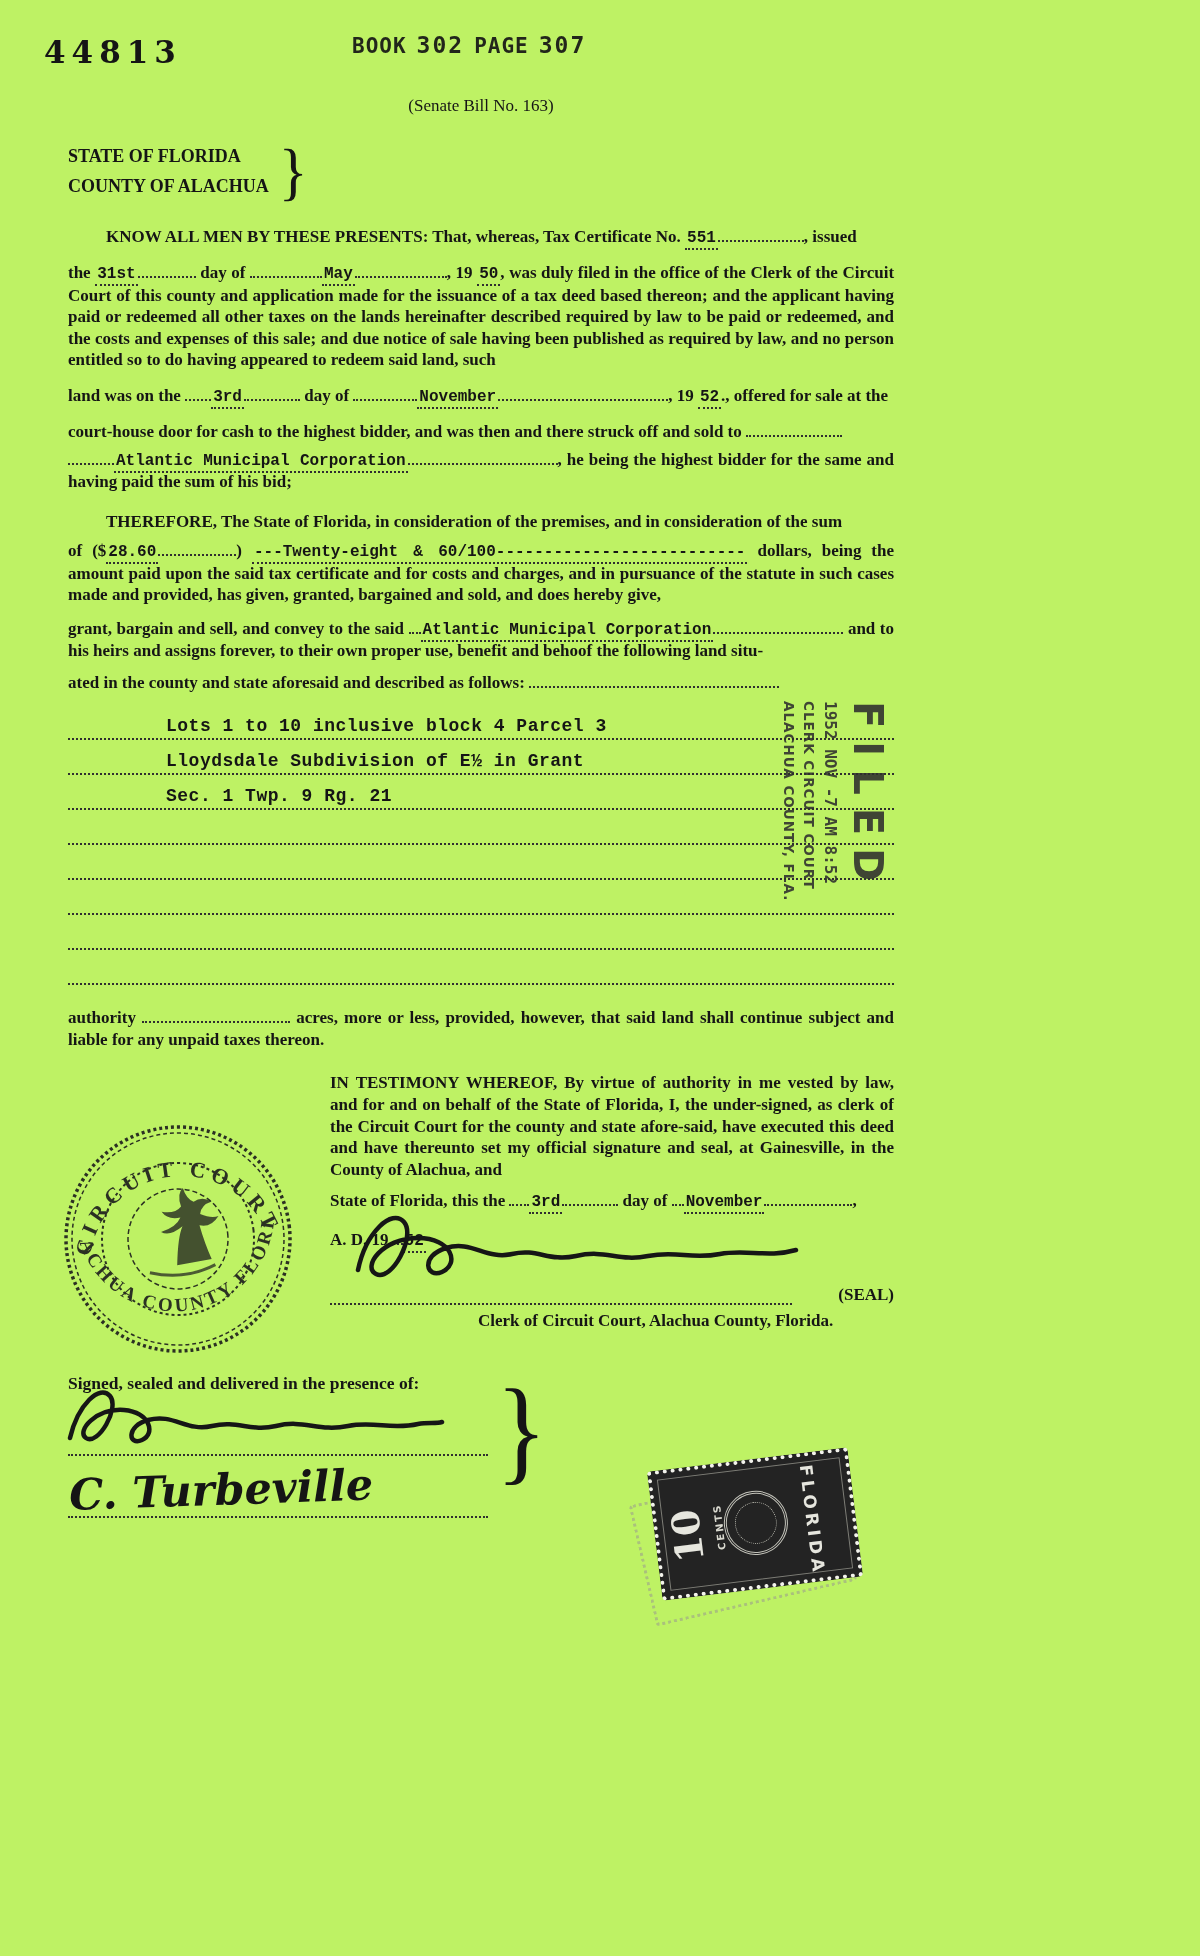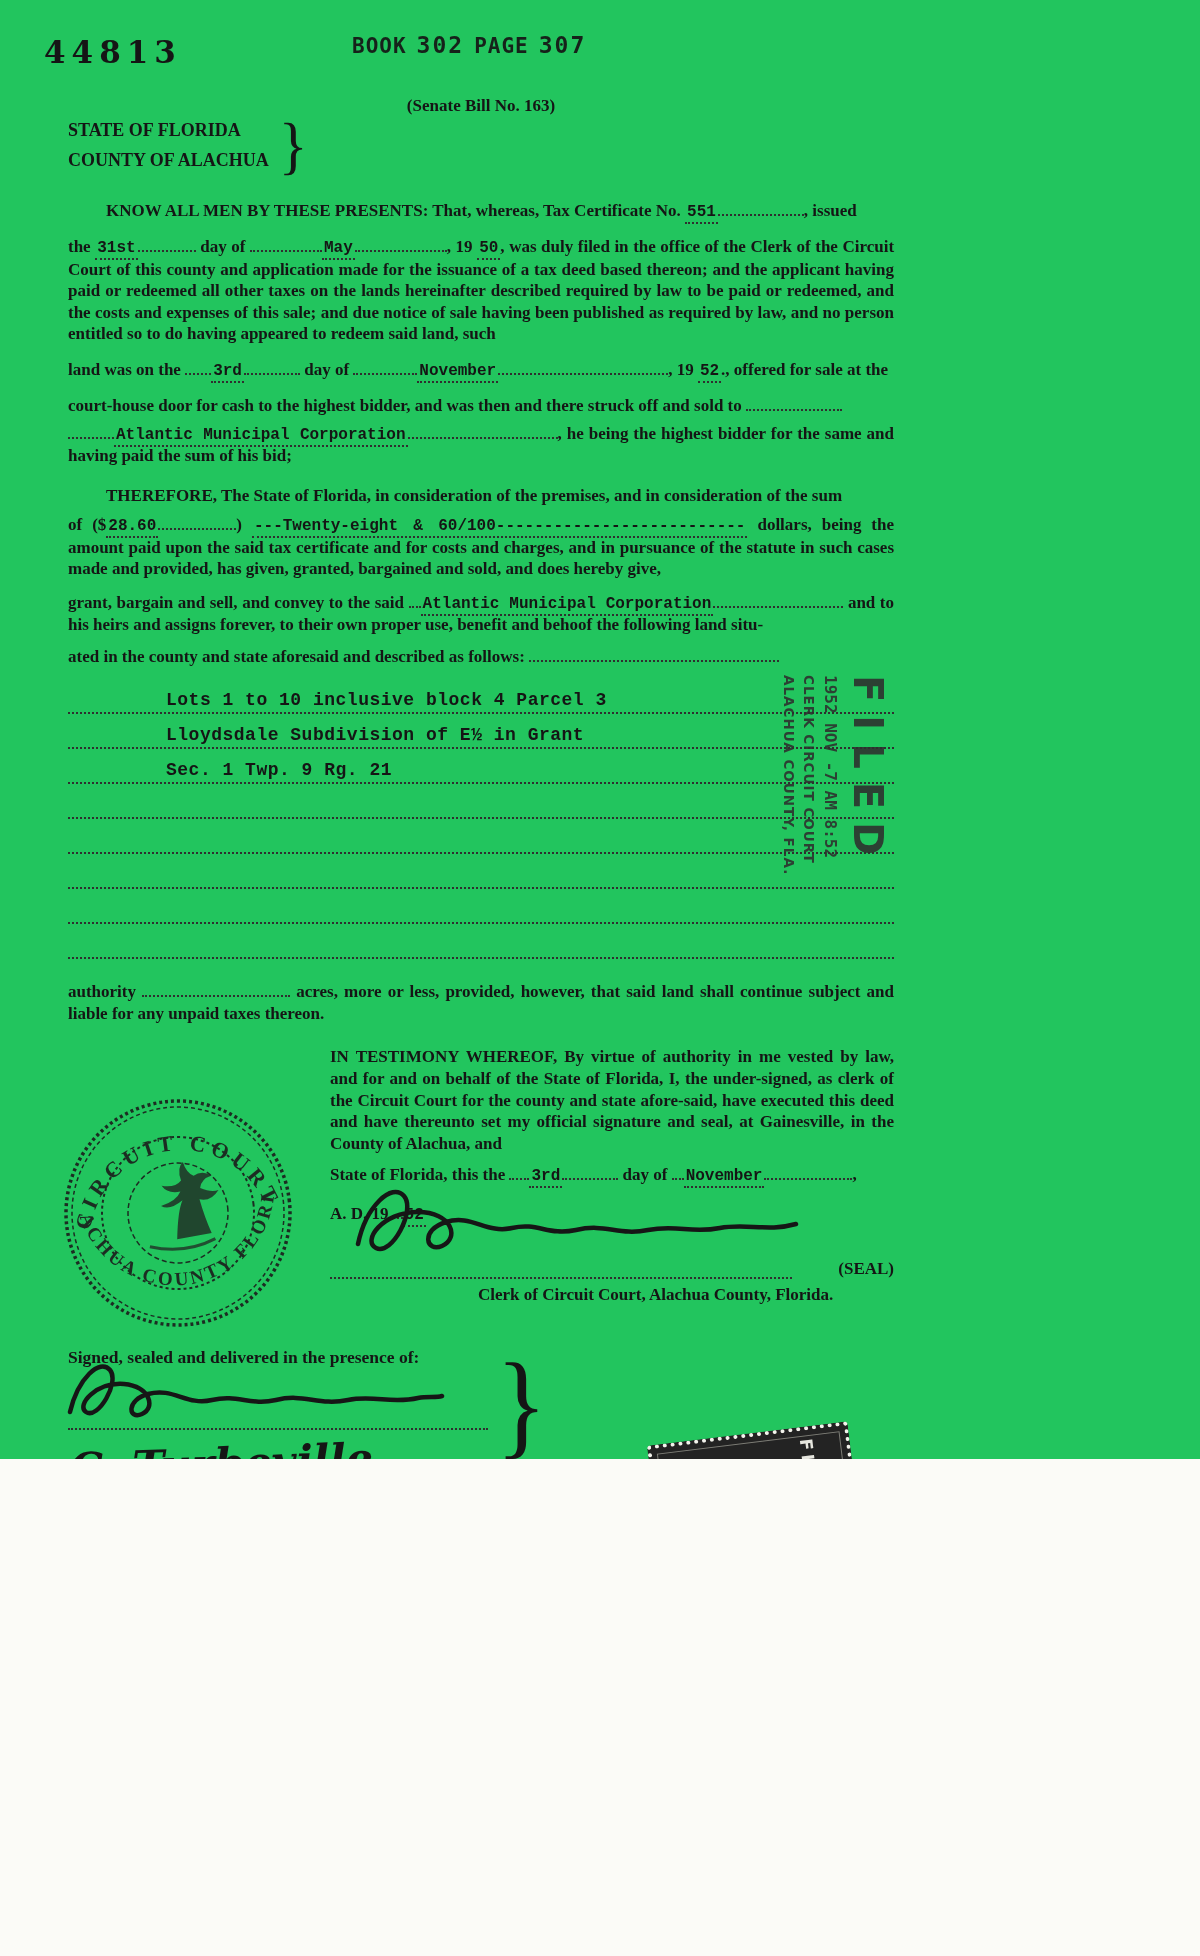--- a/index.html
+++ b/index.html
@@ -1,34 +1,34 @@
 <!DOCTYPE html>
 <html><head>
 <meta charset="utf-8">
 <style>
   * { margin:0; padding:0; box-sizing:border-box; }
   html,body { background:#fbfbf7; }
   body { width:1200px; font-family:"Liberation Serif", serif; color:#151515; }
-  .page { position:relative; width:1200px; height:1459px; background:#22c55e; overflow:hidden; }
+  .page { position:relative; width:1200px; height:1956px; background:#bef264; overflow:hidden; }
 
   
   .doc-number { position:absolute; left:44px; top:34px; font-size:31px; font-weight:700;
                 letter-spacing:6px; font-family:"DejaVu Serif", serif; }
   .book-stamp { position:absolute; left:352px; top:32px; display:flex; align-items:baseline; gap:10px;
                 font-family:"DejaVu Sans Mono", monospace; font-weight:700; opacity:.92; }
   .bs-label { font-size:21px; letter-spacing:1px; }
   .bs-num { font-size:23px; letter-spacing:2px; }
 
   .main { margin-left:68px; width:826px; padding-top:86px; position:relative; }
 
   .title { font-size:42px; font-weight:700; letter-spacing:11px; word-spacing:18px;
            text-align:center; line-height:1; }
-  .subtitle { text-align:center; font-size:17px; font-weight:700; margin-top:10px; }
-
-  .parties { display:flex; }
+  .subtitle { text-align:center; font-size:17px; font-weight:400; margin-top:10px; }
+
+  .parties { margin-top:26px; display:flex; }
   .party-lines > div { font-size:18px; font-weight:700; line-height:1.65; }
   .brace { font-size:60px; font-weight:400; margin-left:10px; transform:scaleY(1.05); line-height:1; }
 
   .para { font-size:17px; font-weight:700; line-height:1.27; text-align:justify; }
   .indent { text-indent:38px; }
 
   .fill { font-family:"Liberation Mono", monospace; font-weight:700; font-size:16px;
           border-bottom:2px dotted #2f2f2f; padding:0 2px 1px; white-space:nowrap; }
   .blank { display:inline-block; border-bottom:2px dotted #2f2f2f; height:14px; vertical-align:baseline; }
 

